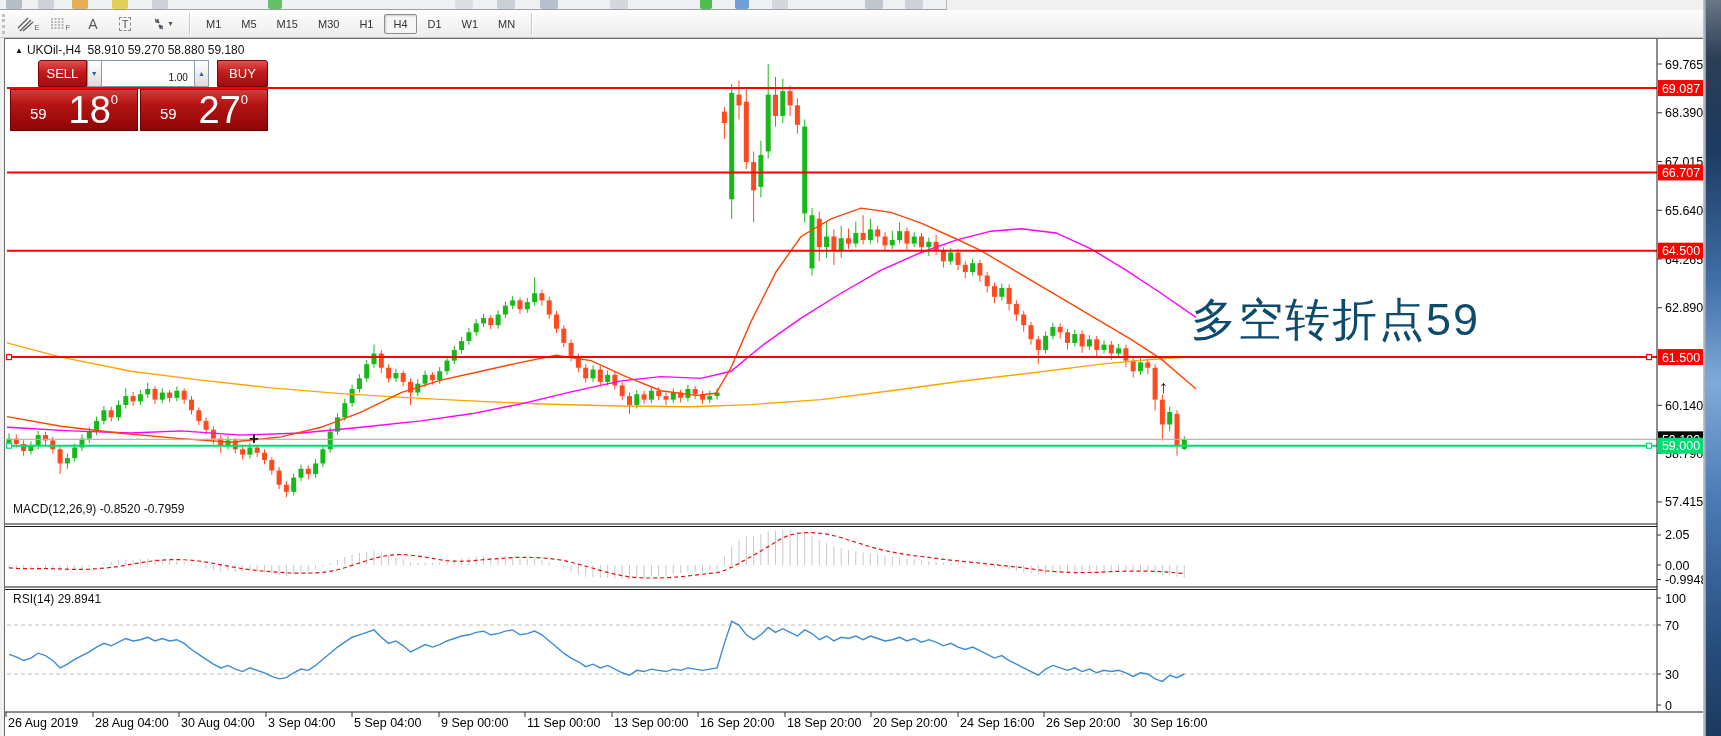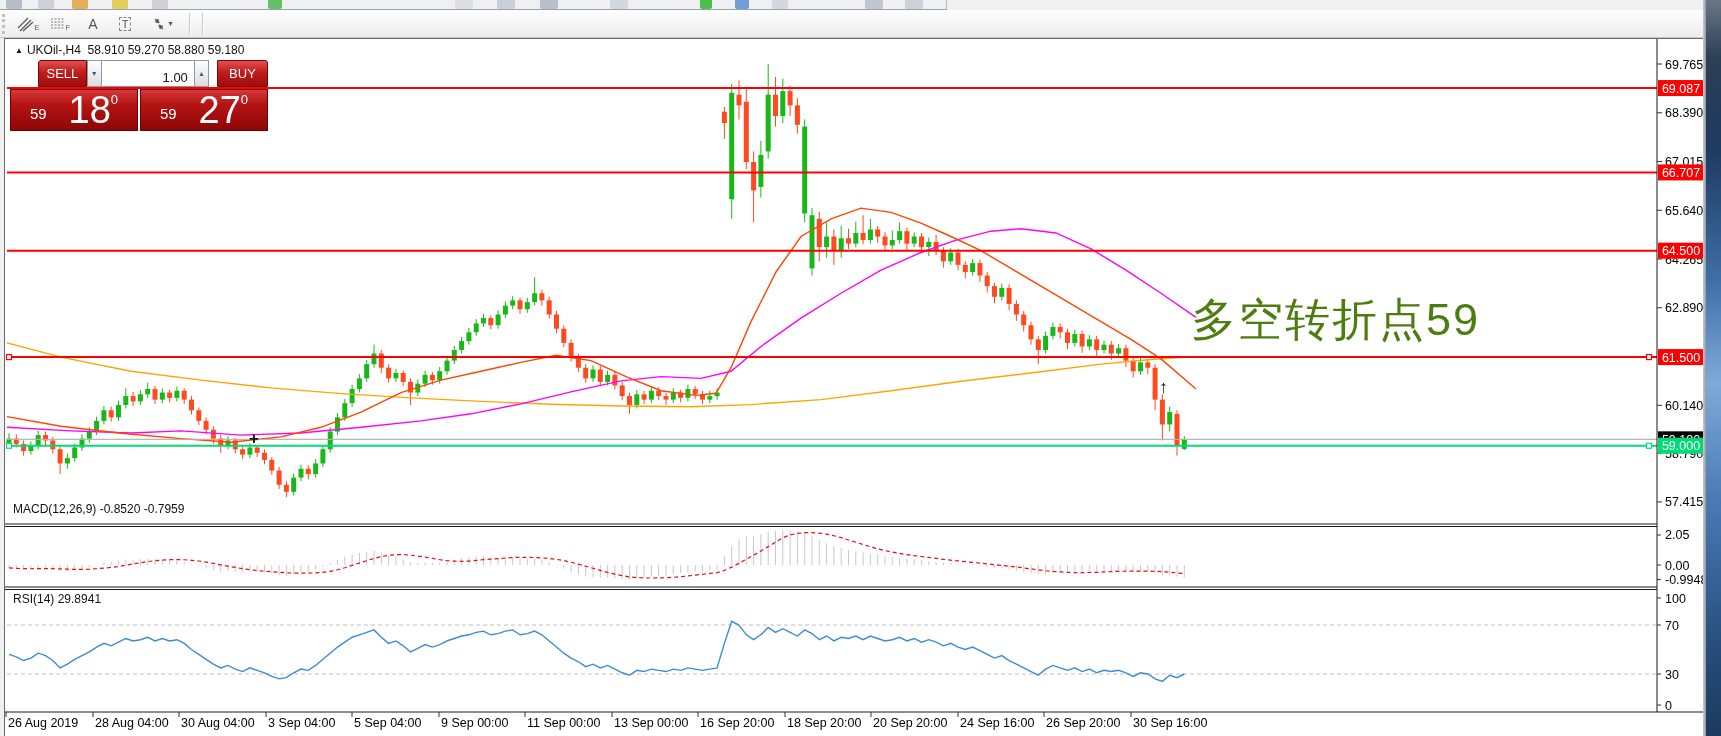--- a/index.html
+++ b/index.html
@@ -24,29 +24,29 @@
   .chart-title{position:absolute;left:10px;top:4px;font-size:12px;color:#111;white-space:nowrap;text-align:right;}
   .chart-title .tri{font-size:8px;vertical-align:1px;margin-right:4px;}
   .ind-label{position:absolute;left:8px;font-size:12px;color:#111;white-space:nowrap;}
   
   .trade-panel{position:absolute;left:5px;top:21px;width:258px;}
   .tp-row1{display:flex;height:27px;}
   .tp-btn{color:#fff;font-size:13px;display:flex;align-items:center;justify-content:center;background:linear-gradient(#e25050,#c31b1b 45%,#9c0f0f);border:1px solid #7c0404;}
   .tp-sell{width:61px;border-radius:3px 0 0 0;margin-left:28px;}
   .tp-buy{width:64px;border-radius:0 3px 0 0;margin-left:8px;}
   .tp-spin{width:17px;background:linear-gradient(#ffffff,#dcdcdc);border:1px solid #8a9ab0;color:#2d62a8;font-size:7px;display:flex;align-items:center;justify-content:center;}
-  .tp-vol{width:86px;border:1px solid #7c94ac;border-left:none;border-right:none;font-size:13px;text-align:right;padding:8px 6px 0 0;color:#111;outline:none;font-family:inherit;}
+  .tp-vol{width:86px;border:1px solid #7c94ac;border-left:none;border-right:none;font-size:10px;text-align:right;padding:8px 6px 0 0;color:#111;outline:none;font-family:inherit;}
   .tp-row2{display:flex;margin-top:2px;height:42px;}
   .tp-price{flex:1;color:#fff;background:linear-gradient(#d63a3a,#b51414 35%,#8e0505);border:1px solid #6e0101;display:flex;align-items:flex-end;justify-content:center;padding-bottom:3px;}
   .tp-price+.tp-price{margin-left:2px;}
   .tp-price .sm{font-size:15px;line-height:26px;margin-right:2px;}
   .tp-price .big{font-size:38px;line-height:33px;font-weight:400;margin-left:20px;}
   .tp-price .sup{font-size:13px;line-height:30px;vertical-align:top;position:relative;top:-12px;}
   
-  .cn-note{position:absolute;left:1186px;top:251px;font-size:45px;font-weight:500;color:#4d7c0f;letter-spacing:2px;white-space:nowrap;}
+  .cn-note{position:absolute;left:1186px;top:251px;font-size:45px;font-weight:500;color:#0c4a6e;letter-spacing:2px;white-space:nowrap;}
   .mark{position:absolute;color:#111;}
   
   .desktop-strip{position:absolute;right:0;top:0;width:15px;height:736px;background:linear-gradient(#6a7686 0%,#2b3e55 8%,#1d3a60 20%,#3f6ea6 38%,#7fa9d8 52%,#4a7ab5 68%,#274d7c 88%,#1c3a5e 100%);}
   .win-edge{position:absolute;right:15px;top:0;width:3px;height:736px;background:linear-gradient(90deg,#c7cdd4,#8f979f);}
 </style>
 </head>
 <body>
 
 <div class="screen">
 
@@ -88,20 +88,31 @@
     <div class="toolbtn">
         <span class="tbox">T</span>
       </div>
     <div class="toolbtn" style="width:36px;">
       <svg width="16" height="14" viewBox="0 0 16 14">
           <path d="M4 2 l4 4 M8 6 l-1.5-4 M8 6 l-4-1.5 M12 12 l-4-4 M8 8 l1.5 4 M8 8 l4 1.5" stroke="#556" stroke-width="1.3" fill="none"></path>
         </svg>
       <span class="caret">▾</span>
     </div>
     <div class="tsep"></div>
+    <div id="tf-buttons" style="display:flex;align-items:center;">
+        <div class="tf">M1</div>
+        <div class="tf">M5</div>
+        <div class="tf">M15</div>
+        <div class="tf">M30</div>
+        <div class="tf">H1</div>
+        <div class="tf active">H4</div>
+        <div class="tf">D1</div>
+        <div class="tf">W1</div>
+        <div class="tf">MN</div>
+      </div>
     <div class="tsep"></div>
   </div>
 
   <div class="chart-window">
     <svg id="chart-svg" width="1702" height="698" viewBox="4 38 1702 698">
         <g>
           <line x1="6" y1="438.3441" x2="1656" y2="438.3441" stroke="#b8b8b8" stroke-width="1"></line>
         </g>
         <g>
           <line x1="8" y1="432.3159" x2="8" y2="446.4998999999999" stroke="#17b817" stroke-width="1"></line>

